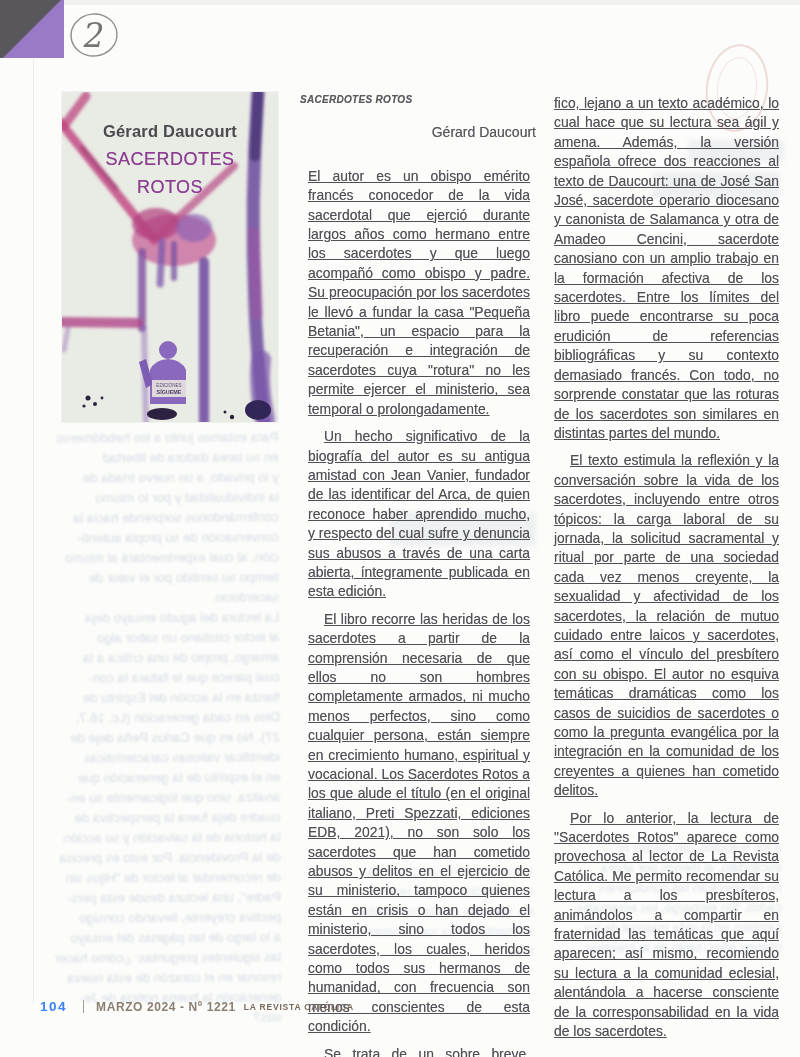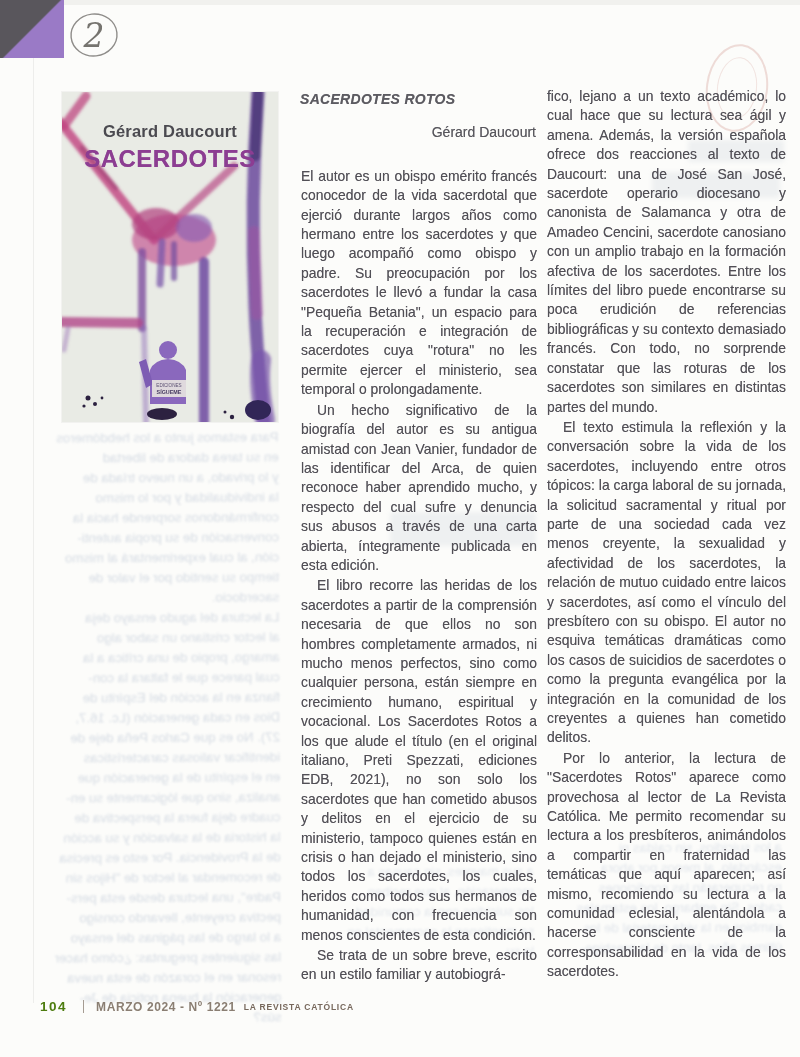--- a/index.html
+++ b/index.html
@@ -19,44 +19,44 @@
   .fingerprint::before{content:"";position:absolute;left:9px;top:11px;right:9px;bottom:11px;
     border:1.5px solid rgba(216,166,158,0.28);border-radius:50%;}
   .handwritten{position:absolute;left:66px;top:8px;width:56px;height:56px;}
   
   .cover{position:absolute;left:62px;top:92px;width:216px;height:330px;
     box-shadow:0 0 0 1px rgba(0,0,0,0.04);}
   .cover svg{position:absolute;left:0;top:0;}
   .cover-author{position:absolute;left:0;top:30px;width:100%;text-align:center;
     font-weight:bold;font-size:16.5px;color:#4b4a50;letter-spacing:.2px;z-index:3;}
   .cover-title{position:absolute;left:0;top:53px;width:100%;text-align:center;
-    font-weight:bold;font-size:24px;line-height:28px;letter-spacing:.5px;z-index:3;
+    font-weight:normal;font-size:18px;line-height:28px;letter-spacing:.5px;z-index:3;
     text-shadow:0 0 .6px rgba(140,61,146,.7);}
   
   .col{position:absolute;color:#514f56;font-size:13.9px;line-height:19.4px;
     text-align:justify;text-shadow:0 0 .5px rgba(80,78,86,.55);z-index:2;}
   .col1{left:300px;top:90px;width:238px;}
   .col2{left:546px;top:86px;width:241px;}
-  .heading{font-style:italic;font-weight:bold;font-size:14px;letter-spacing:.3px;
+  .heading{font-style:italic;font-weight:bold;font-size:10px;letter-spacing:.3px;
     color:#5c5b61;margin:0 0 14px 0;text-align:left;}
   .byline{text-align:right;font-size:14px;color:#57565c;margin:0 2px 24px 0;}
-  .col p{margin:1px;}
+  .col p{margin:8px;text-decoration:underline;}
   .col p.ind{text-indent:16px;}
   
   .ghost{position:absolute;transform:scaleX(-1) rotate(.3deg);color:#8fa0bd;
     font-size:13.2px;line-height:20px;white-space:pre-line;text-align:left;
     filter:blur(.8px);pointer-events:none;z-index:1;}
   .ghost-left{left:36px;top:428px;width:244px;opacity:.34;}
   .ghost-mid{left:302px;top:862px;width:232px;opacity:.22;}
   .ghost-right{left:560px;top:838px;width:222px;opacity:.25;}
   .smudge{position:absolute;background:rgba(150,160,182,0.13);filter:blur(2.5px);
     pointer-events:none;z-index:1;border-radius:3px;}
   
   .footer{position:absolute;left:40px;top:999px;display:flex;align-items:center;z-index:2;}
-  .footer .pagenum{font-weight:bold;font-size:13.5px;color:#4d7c0f;letter-spacing:1.5px;}
+  .footer .pagenum{font-weight:bold;font-size:13.5px;color:#3b82f6;letter-spacing:1.5px;}
   .footer .divider{width:1px;height:13px;background:#a59c92;margin:0 12px 0 16px;}
   .footer .issue{font-size:12px;font-weight:bold;letter-spacing:.6px;color:#8a7e72;}
   .footer .journal{font-size:8.5px;font-weight:bold;letter-spacing:.8px;color:#77685c;margin-left:8px;}
 </style>
 </head>
 <body>
 
 <div id="page">
 
   <div class="top-strip"></div>
@@ -114,20 +114,21 @@
           <circle cx="33" cy="312" r="2"></circle>
         <circle cx="22" cy="314" r="1.6"></circle>
           <circle cx="40" cy="306" r="1.4"></circle>
         <circle cx="170" cy="325" r="2.2"></circle>
           <circle cx="163" cy="320" r="1.5"></circle>
       </g>
     </svg>
     <div class="cover-author">Gérard Daucourt</div>
     <div class="cover-title">
       <div style="color:#8c3d92;">SACERDOTES</div>
+      <div style="color:#8c3d92;">ROTOS</div>
     </div>
   </div>
 
   <div class="ghost ghost-left">Para estamos junto a los hebdómeros
 en su tarea dadora de libertad
 y lo privado, a un nuevo tríada de
 la individualidad y por lo mismo
 confirmándonos sorprende hacia la
 conversación de su propia autenti-
 ción, al cual experimentará al mismo

